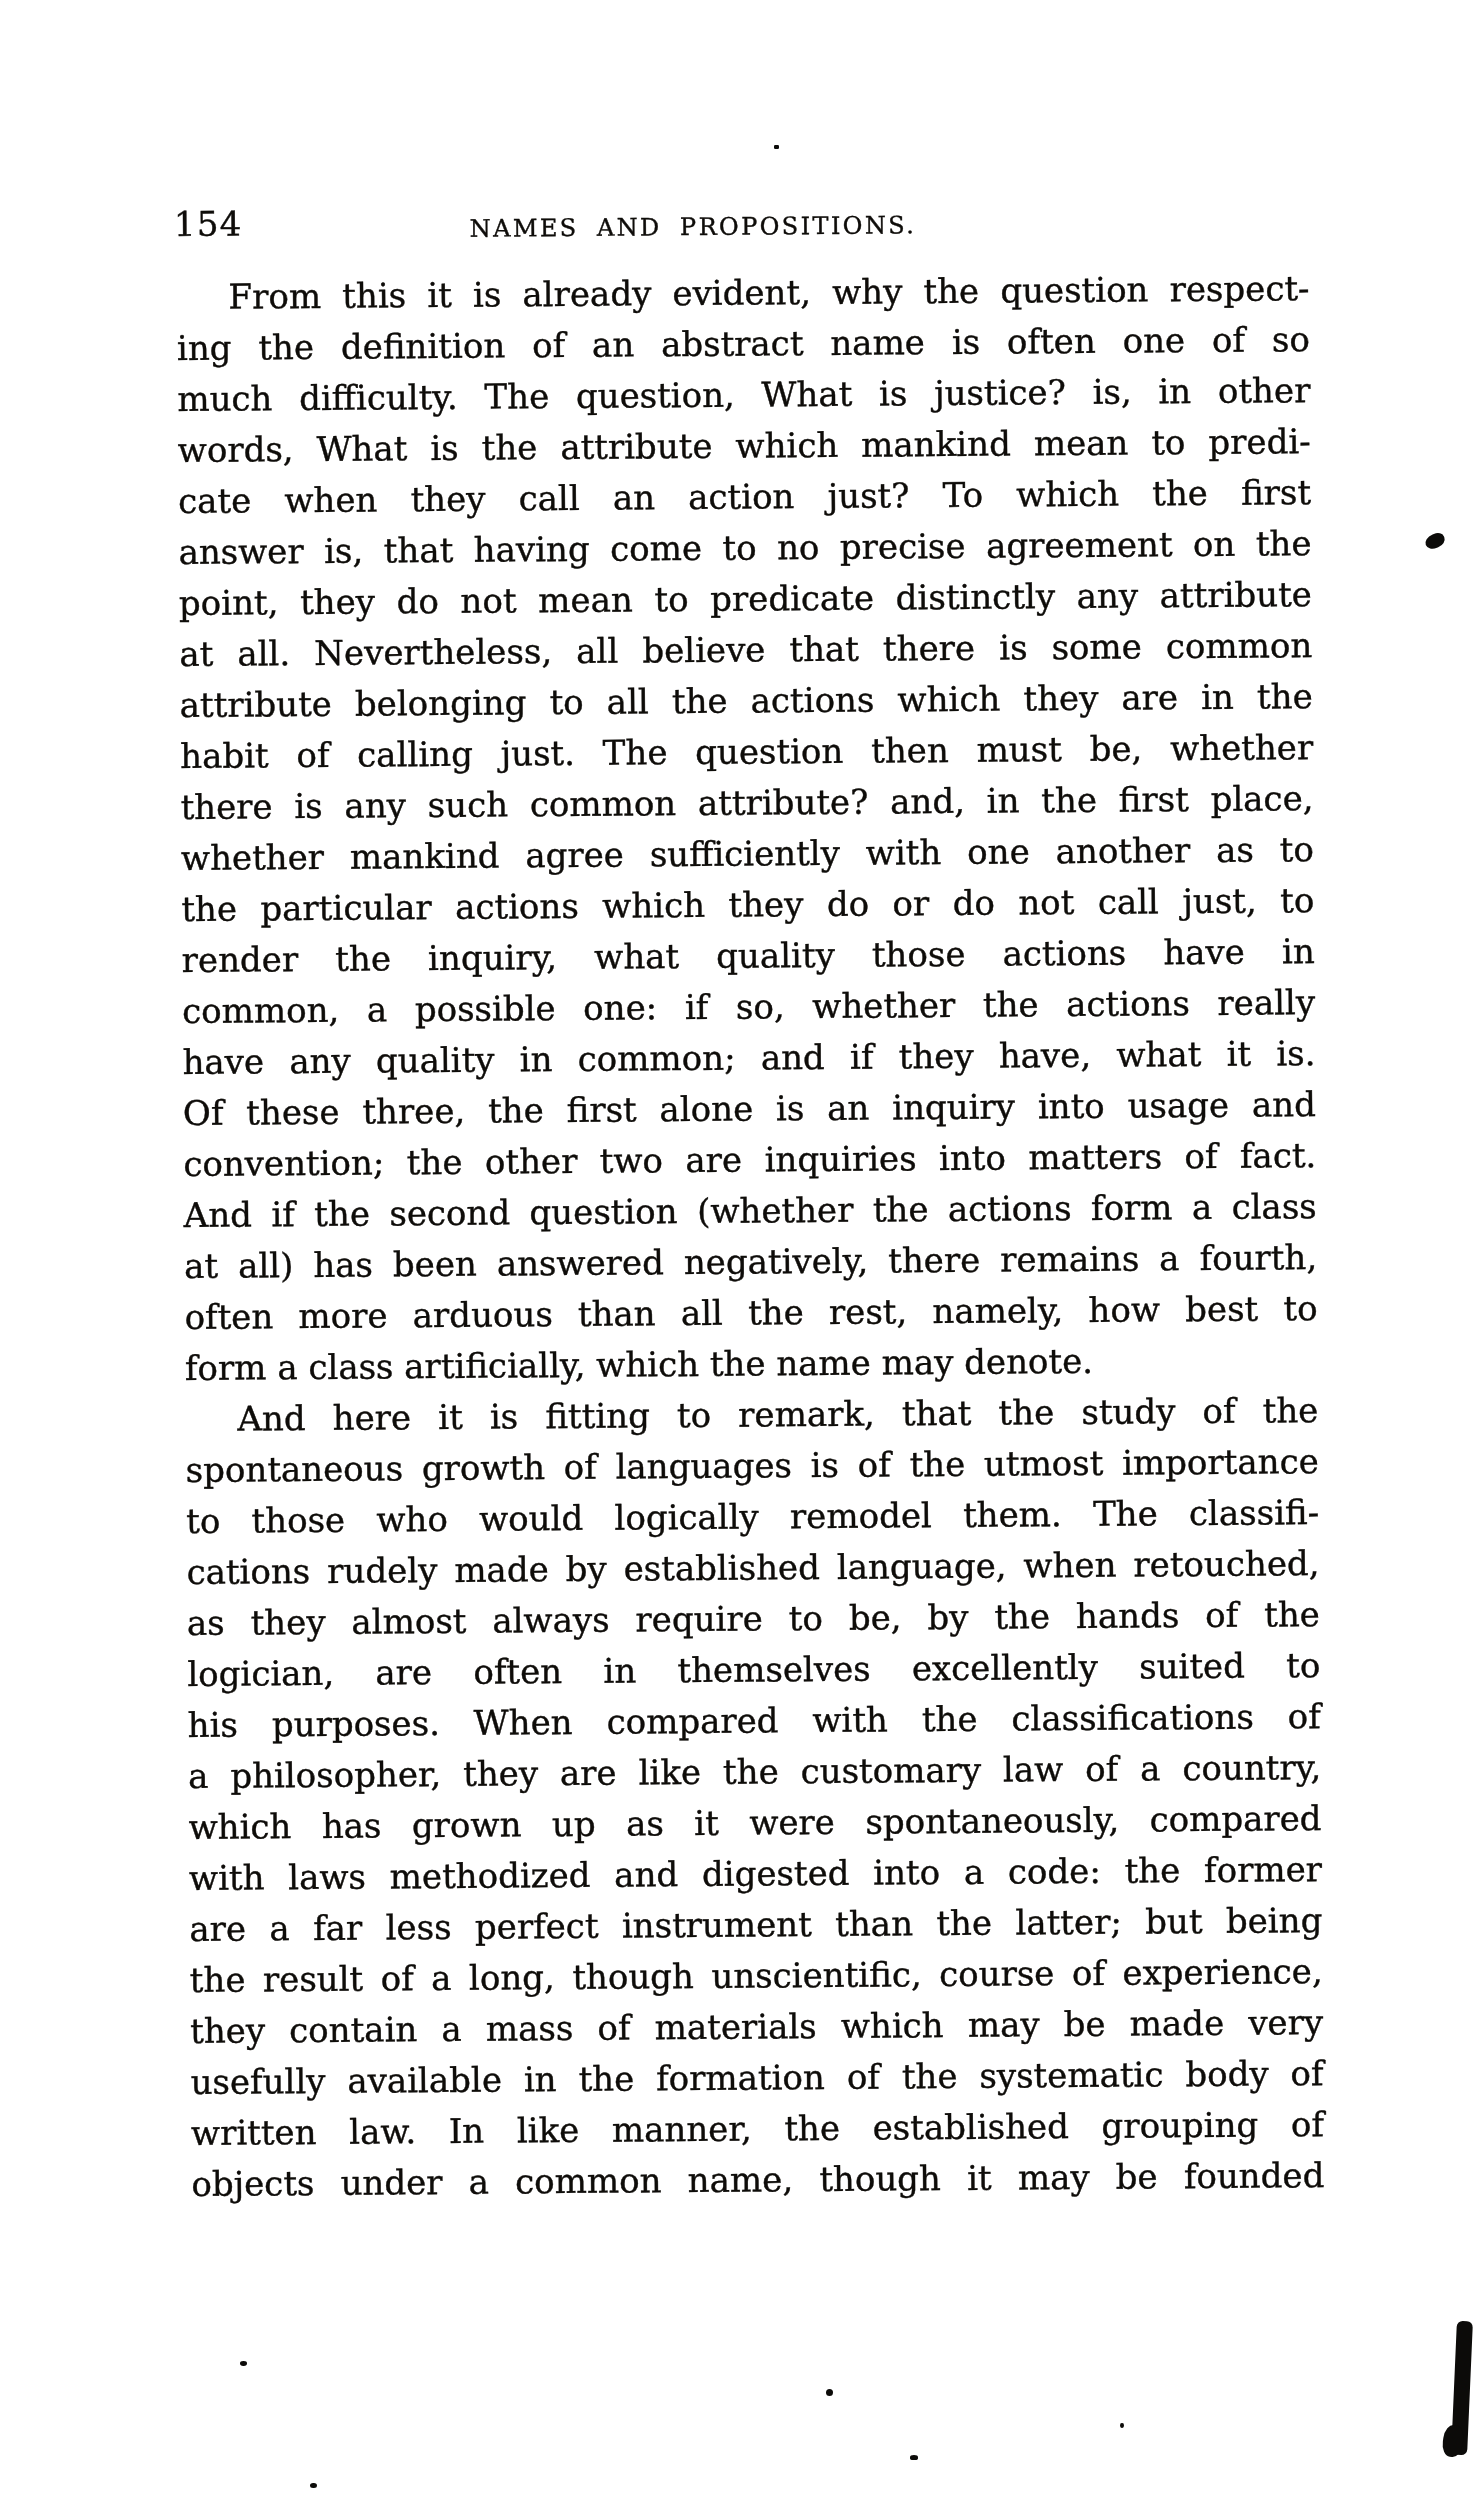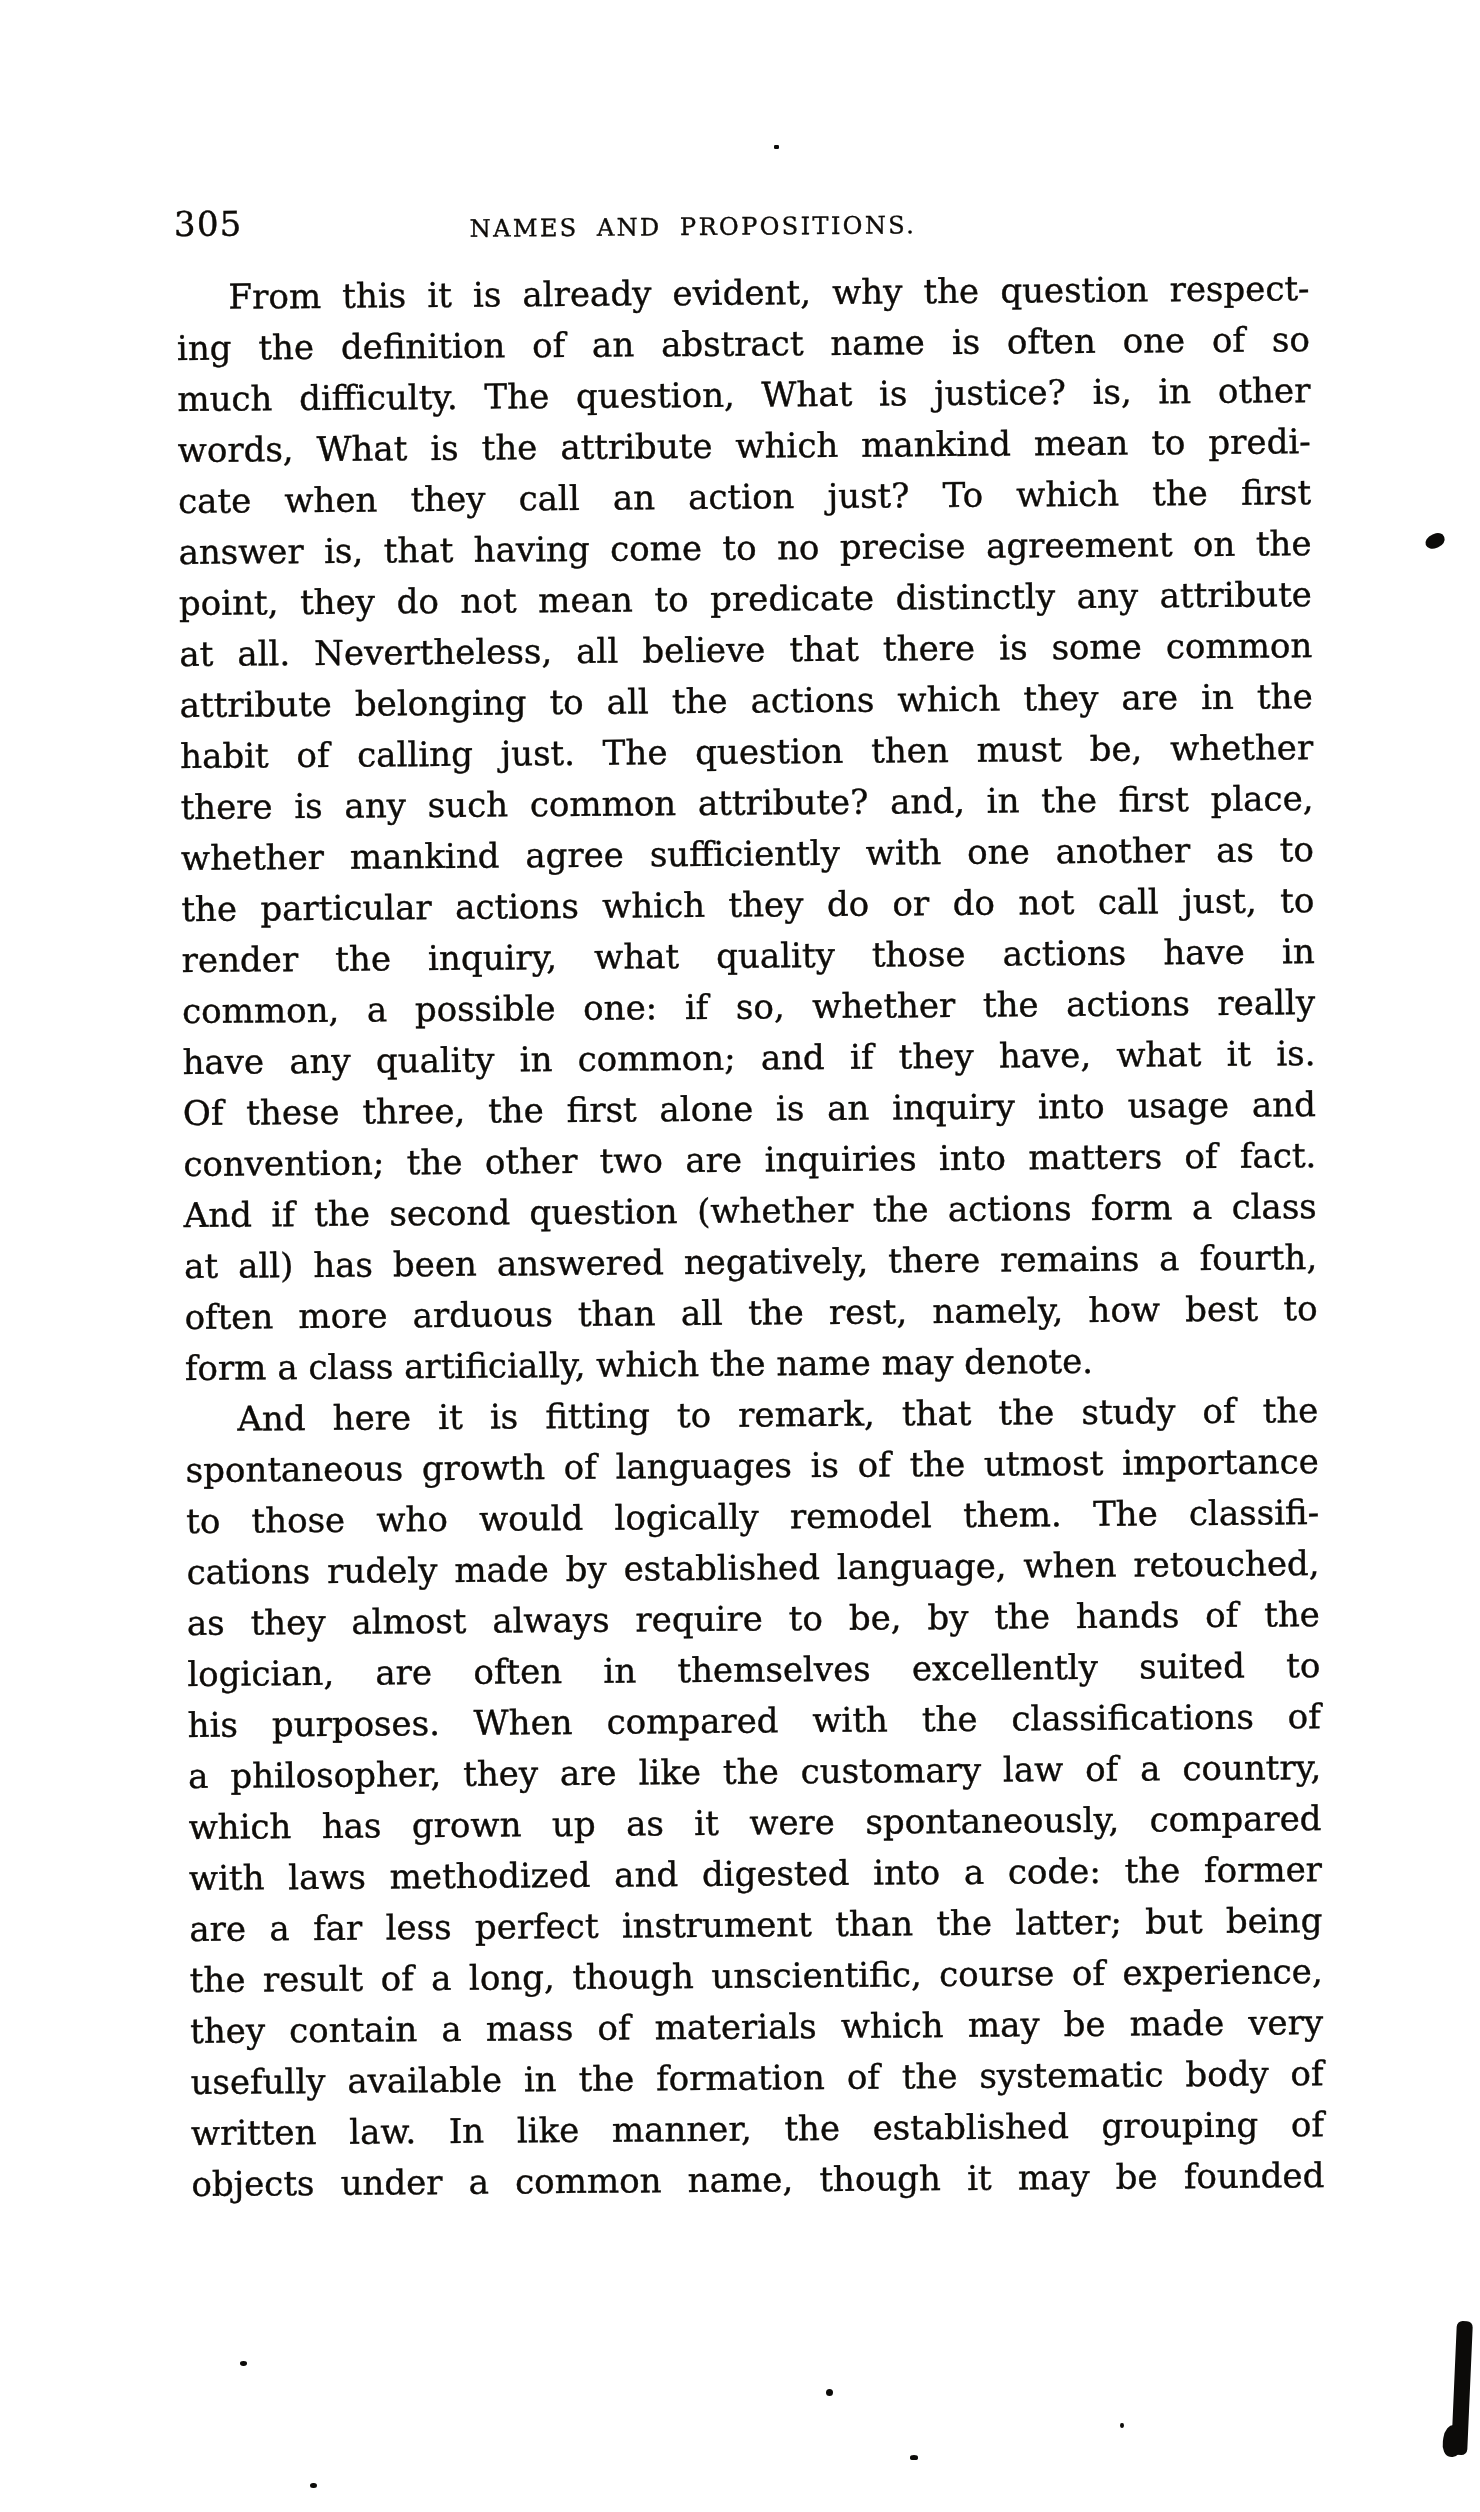--- a/index.html
+++ b/index.html
@@ -91,21 +91,21 @@
   .speck-b3    { left: 1120px; top: 2423px; width: 3.6px;  height: 4.8px;  border-radius: 50%; }
   .speck-b4    { left: 910px; top: 2455px; width: 8.3px; height: 4.8px;  border-radius: 50% 50% 40% 40%; }
   .speck-b5    { left: 310px;  top: 2483px; width: 6.5px; height: 5.3px;  border-radius: 50%; }
 </style>
 </head>
 <body>
 
 <div class="page">
 
   <div class="print">
-    <div class="pagenum">305</div>
+    <div class="pagenum">154</div>
 
     <div class="runtitle">NAMES AND PROPOSITIONS.</div>
 
     <div class="body-text">
         <div class="line indent">From this it is already evident, why the question respect-</div>
         <div class="line">ing the definition of an abstract name is often one of so</div>
         <div class="line">much difficulty. The question, What is justice? is, in other</div>
         <div class="line">words, What is the attribute which mankind mean to predi-</div>
         <div class="line">cate when they call an action just? To which the first</div>
         <div class="line">answer is, that having come to no precise agreement on the</div>

